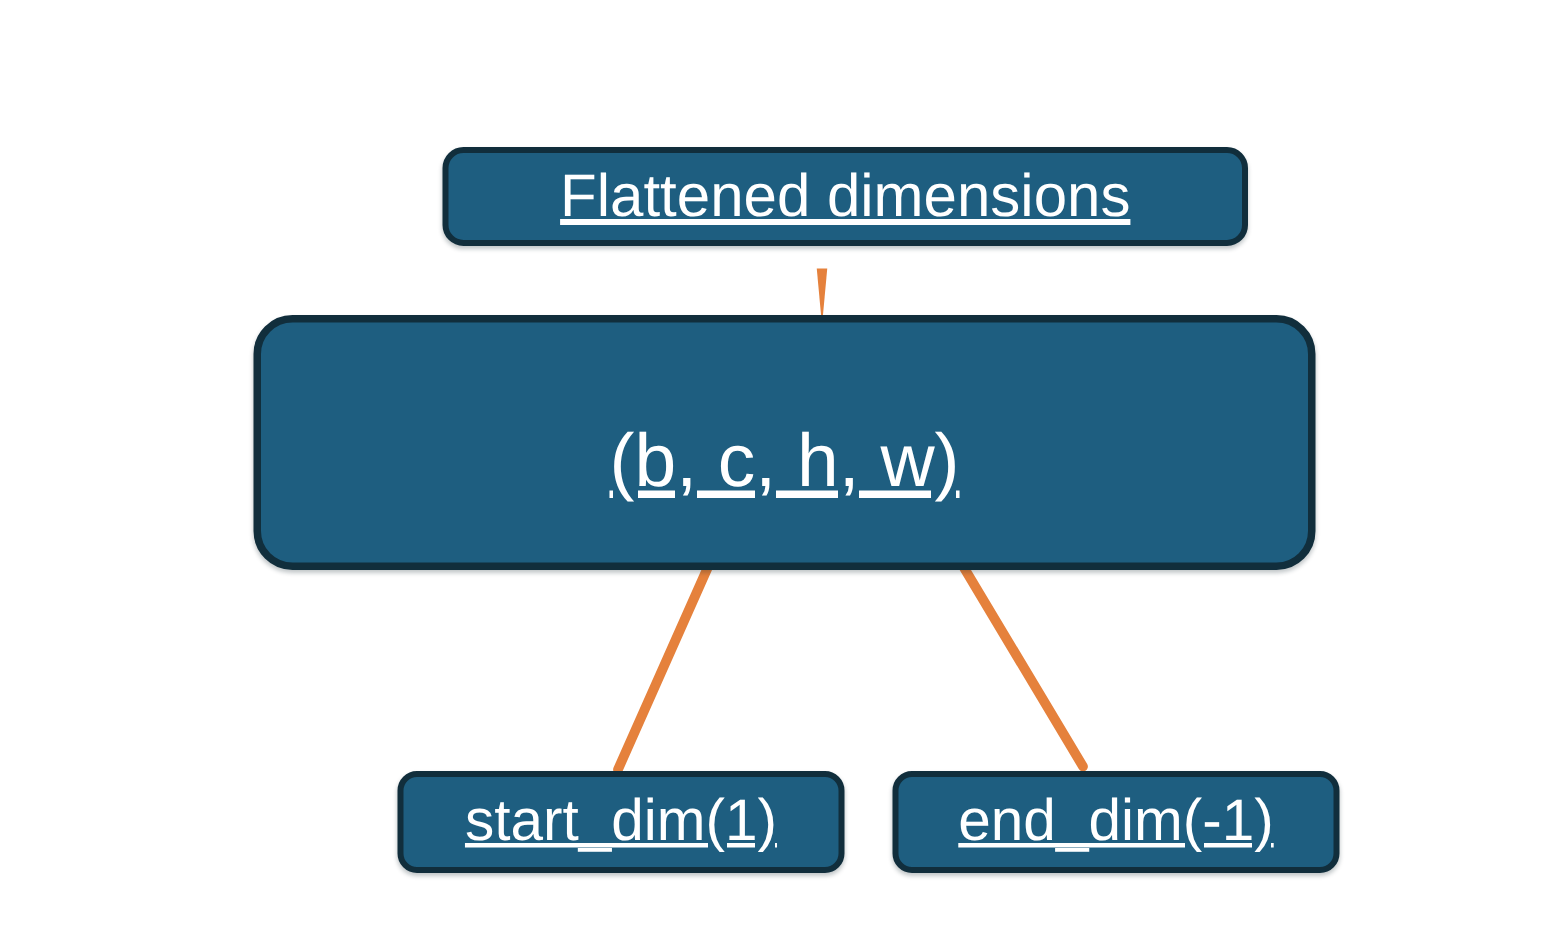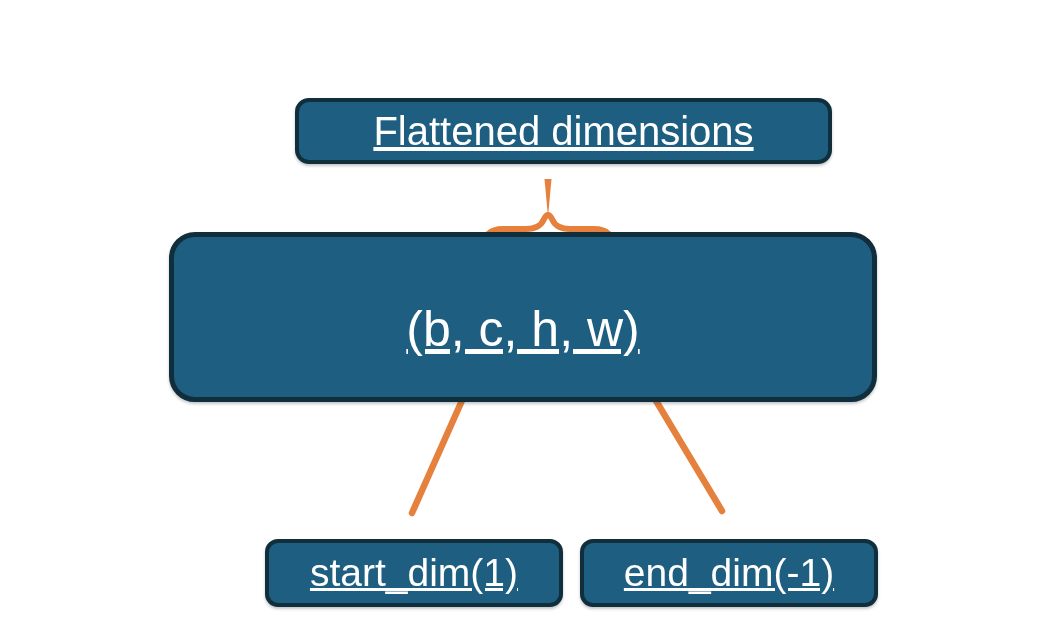--- a/index.html
+++ b/index.html
@@ -30,30 +30,28 @@
   .node-top{
     left:295px;top:98px;width:537px;height:66px;
     border-radius:14px;
     font-size:40px;
   }
   .node-tensor{
     left:169px;top:210px;width:708px;height:170px;
     border-radius:26px;border-width:5px;
     font-size:50px;
     padding-top:24px;
-    margin-top:22px;
   }
   .node-param{
     top:514px;width:298px;height:68px;
     border-radius:13px;
     font-size:39px;
-    margin-top:25px;
   }
   .node-start{left:265px;}
-  .node-end{left:580px;}
+  .node-end{left:595px;}
   .connectors{
     position:absolute;left:0;top:0;width:1038px;height:632px;
     pointer-events:none;
   }
   .orange-stroke{stroke:var(--accent);fill:none;stroke-linecap:round;stroke-linejoin:round;}
   .orange-fill{fill:var(--accent);stroke:none;}
   .label{white-space:nowrap;}
 </style>
 </head>
 <body>

